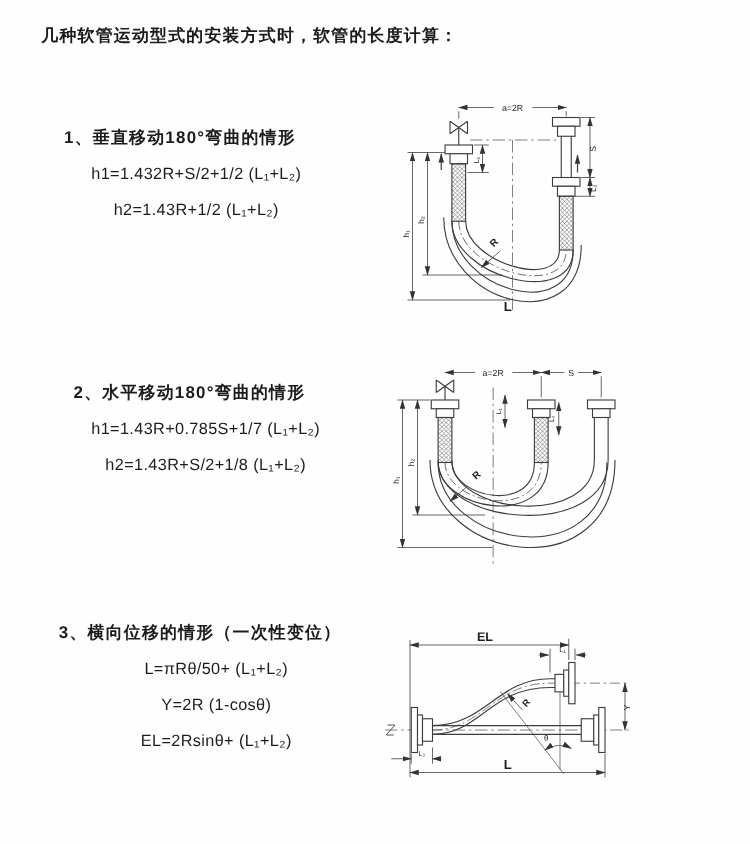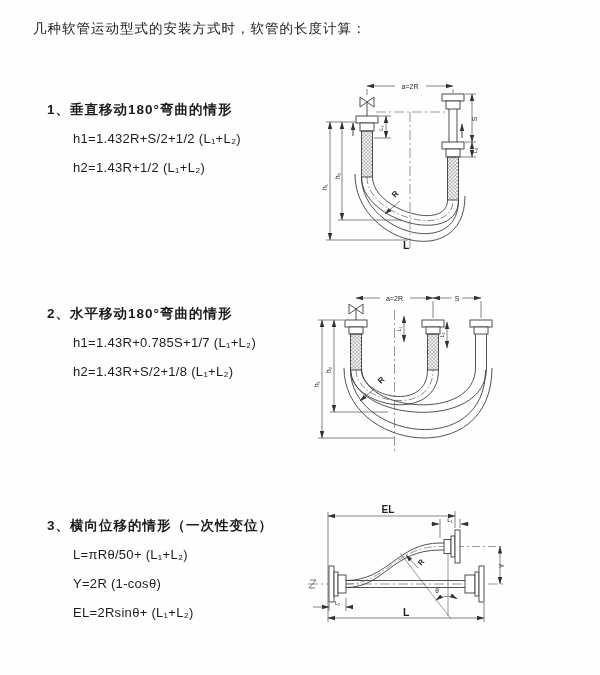--- a/index.html
+++ b/index.html
@@ -2,25 +2,25 @@
 <html><head>
 <meta charset="utf-8">
 <style>
   html,body{margin:0;padding:0;}
   body{
     width:600px;height:675px;background:#fefefe;position:relative;
     font-family:"Liberation Sans","DejaVu Sans",sans-serif;color:#1c1c1c;
     overflow:hidden;
   }
   .page-title{
-    position:absolute;left:33px;top:20px;font-size:13.5px;font-weight:normal;
+    position:absolute;left:33px;top:20px;font-size:13.5px;font-weight:bold;
     letter-spacing:1px;white-space:pre;
   }
-  .section{position:absolute;left:47px;}
-  .sec1{top:102px}.sec2{top:306px}.sec3{top:518px}
+  .section{position:absolute;left:47px;text-align:center;}
+  .sec1{top:102px}.sec2{top:306px}.sec3{top:498px}
   .sec-heading{
     font-size:13.5px;font-weight:bold;letter-spacing:1px;margin:0 0 6px 0;
     line-height:16px;white-space:pre;
   }
   .formula{
     font-size:13px;line-height:29px;letter-spacing:0.3px;margin-left:26px;
     white-space:pre;
   }
   .diagram{position:absolute;}
   svg text{fill:#1f1f1f;font-family:"Liberation Sans","DejaVu Sans",sans-serif;}

